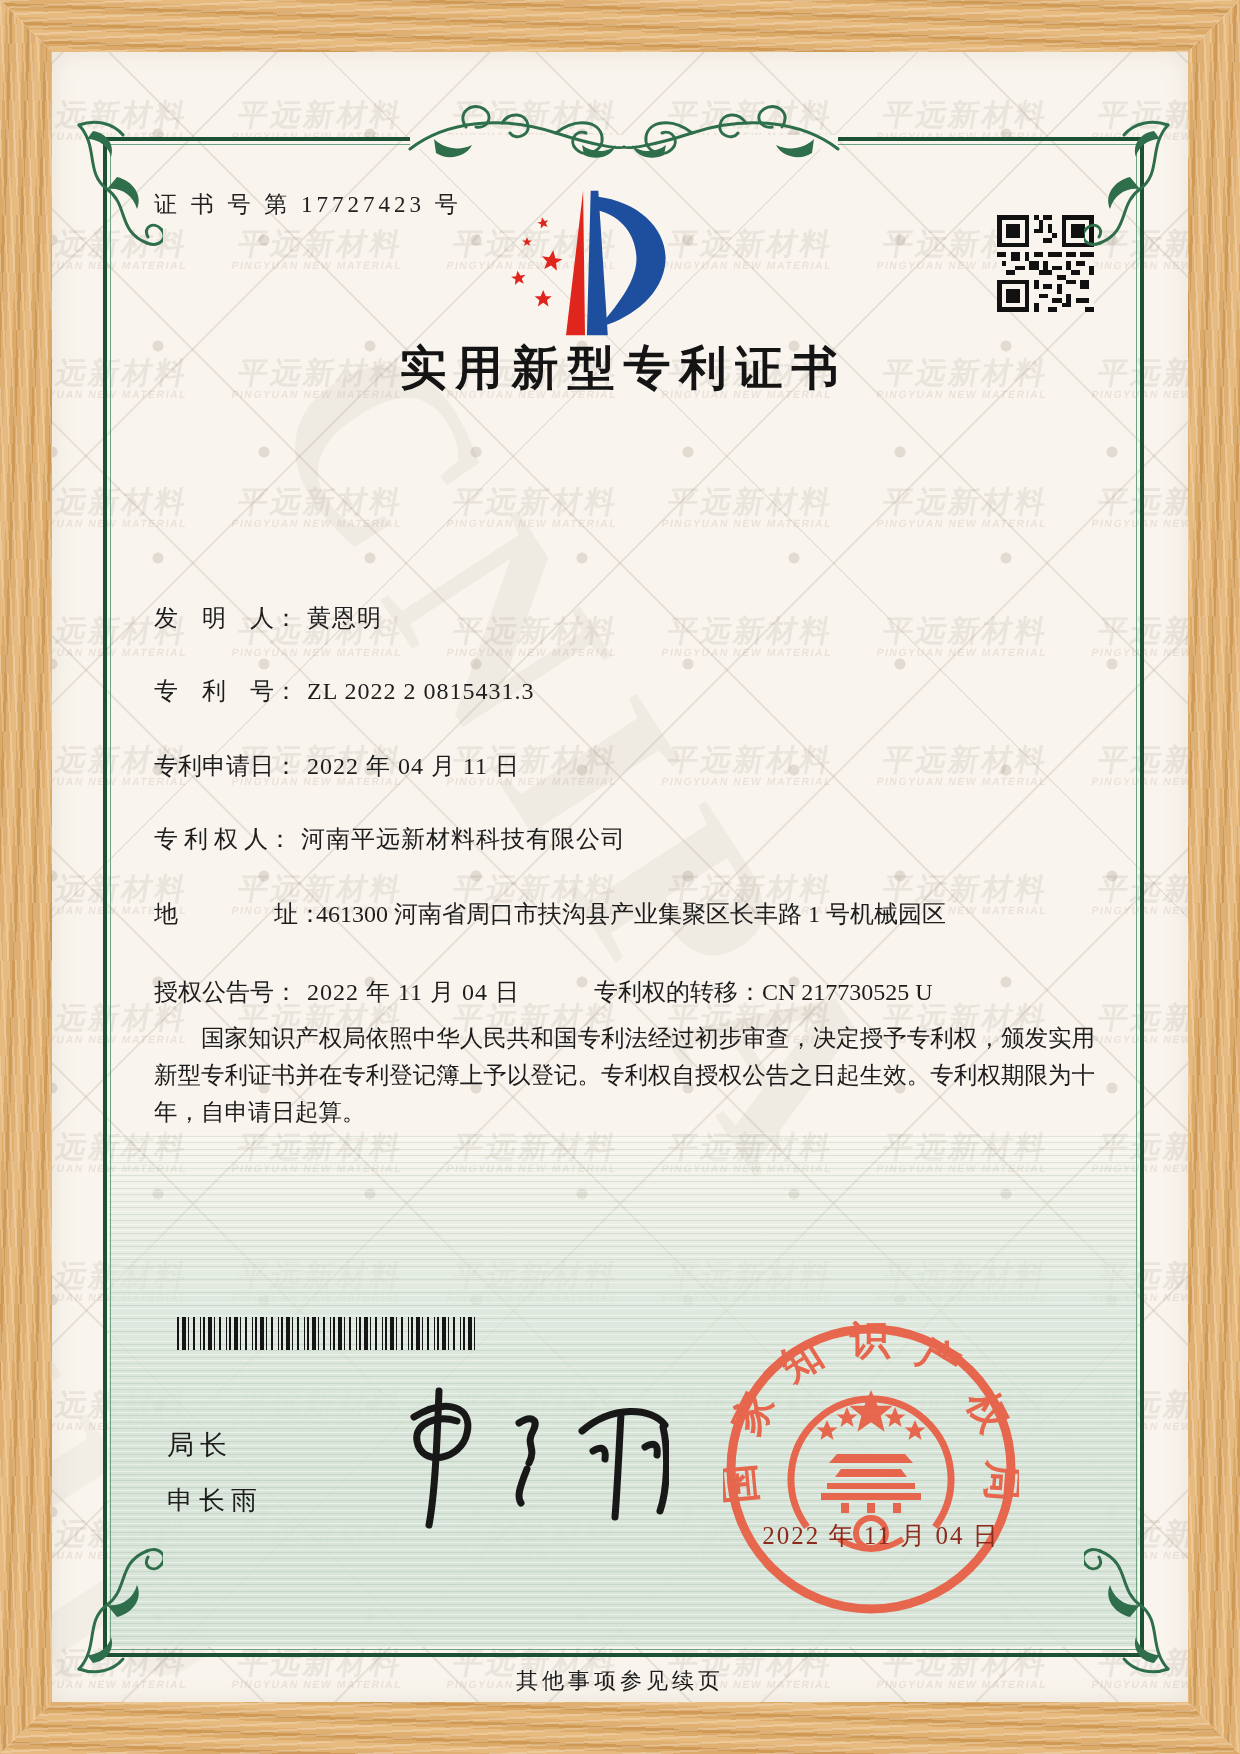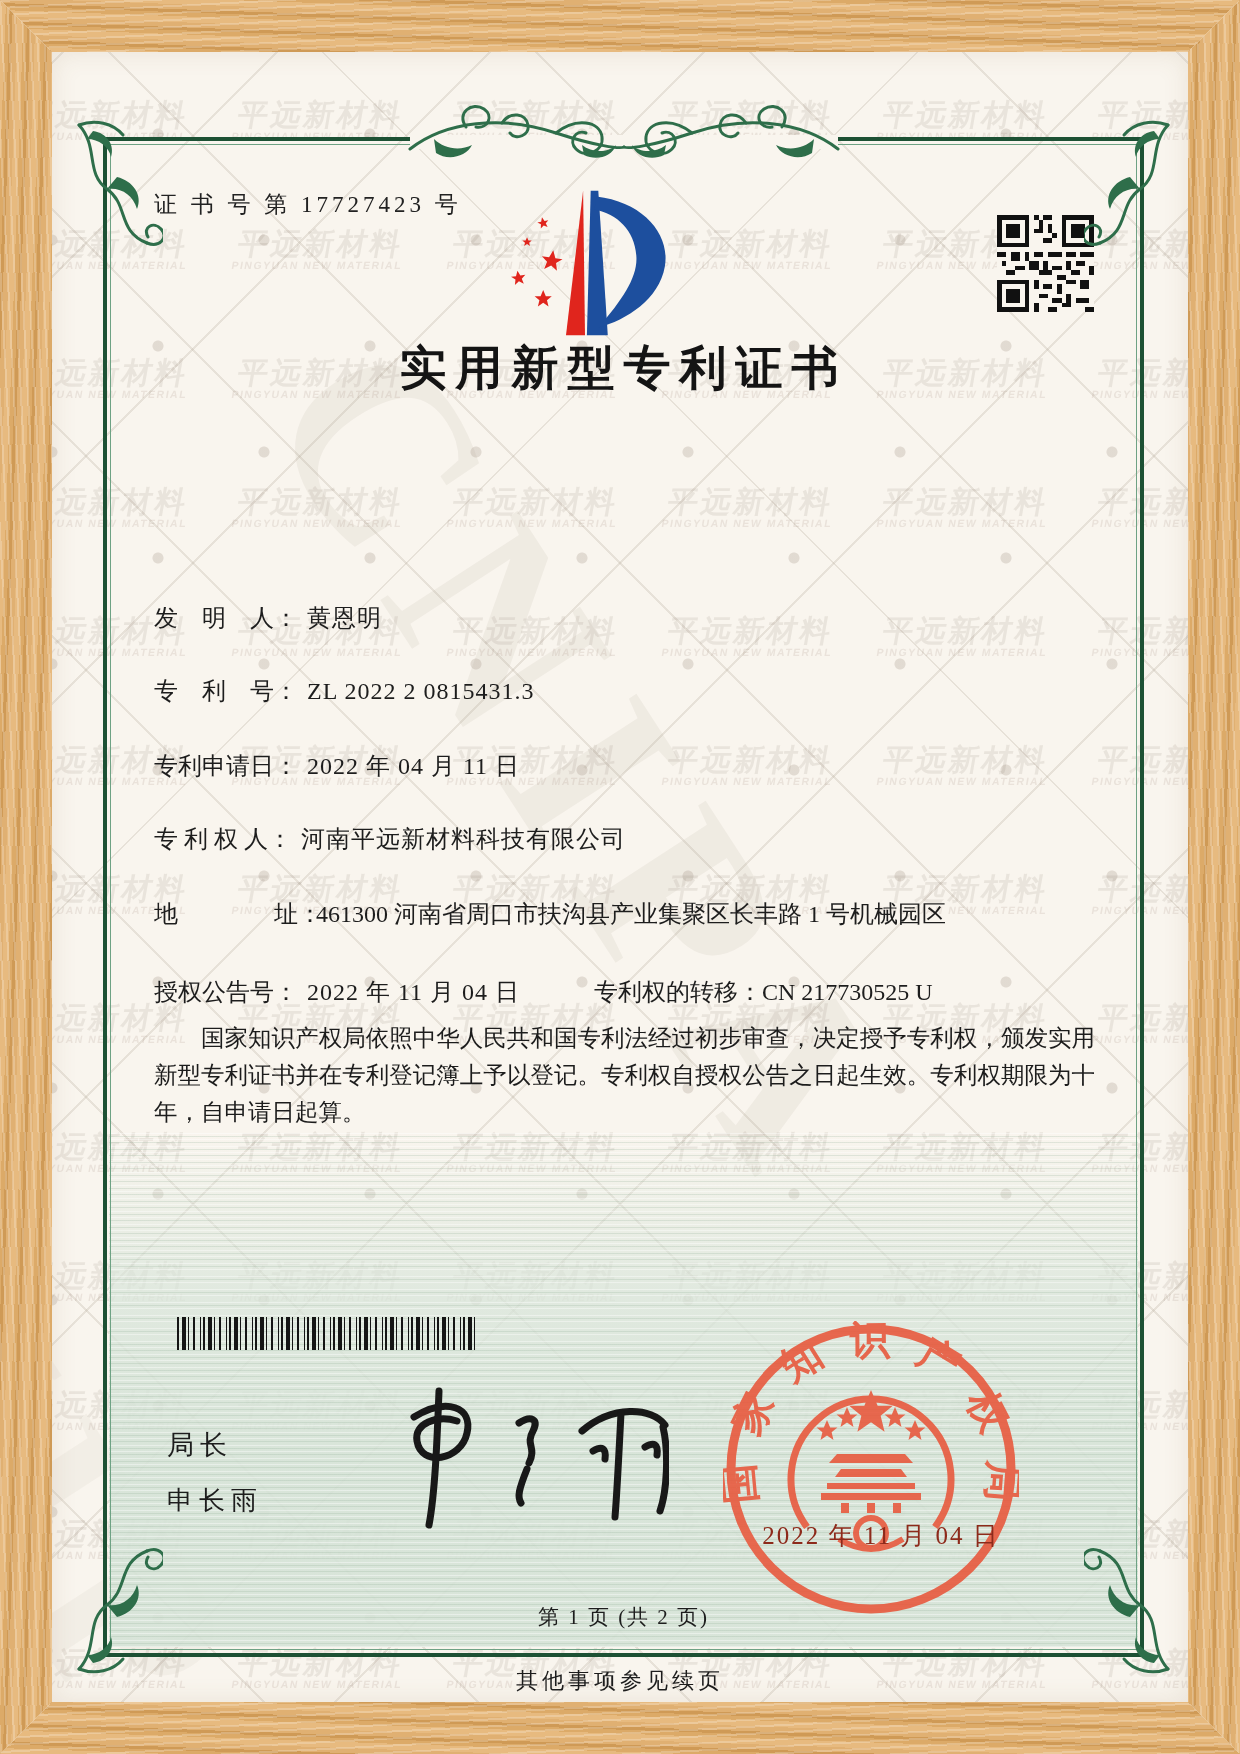--- a/index.html
+++ b/index.html
@@ -590,18 +590,17 @@
                 <rect x="144" y="182" width="8" height="10"></rect>
                 <rect x="170" y="182" width="8" height="10"></rect>
             </g>
             <circle cx="148" cy="212" r="15" fill="none" stroke="#e8563a" stroke-width="6"></circle>
             <path d="M116,218 q32,20 64,0" fill="none" stroke="#e8563a" stroke-width="6"></path>
           </g>
         </svg>
         <div class="seal-date">2022 年 11 月 04 日</div>
       </div>
 
-      <div class="page-num">第 1 页 (共 2 页)</div>
     </div>
 
     <div class="cont-note">其他事项参见续页</div>
   </div>
 </div>
 
 </body></html>

